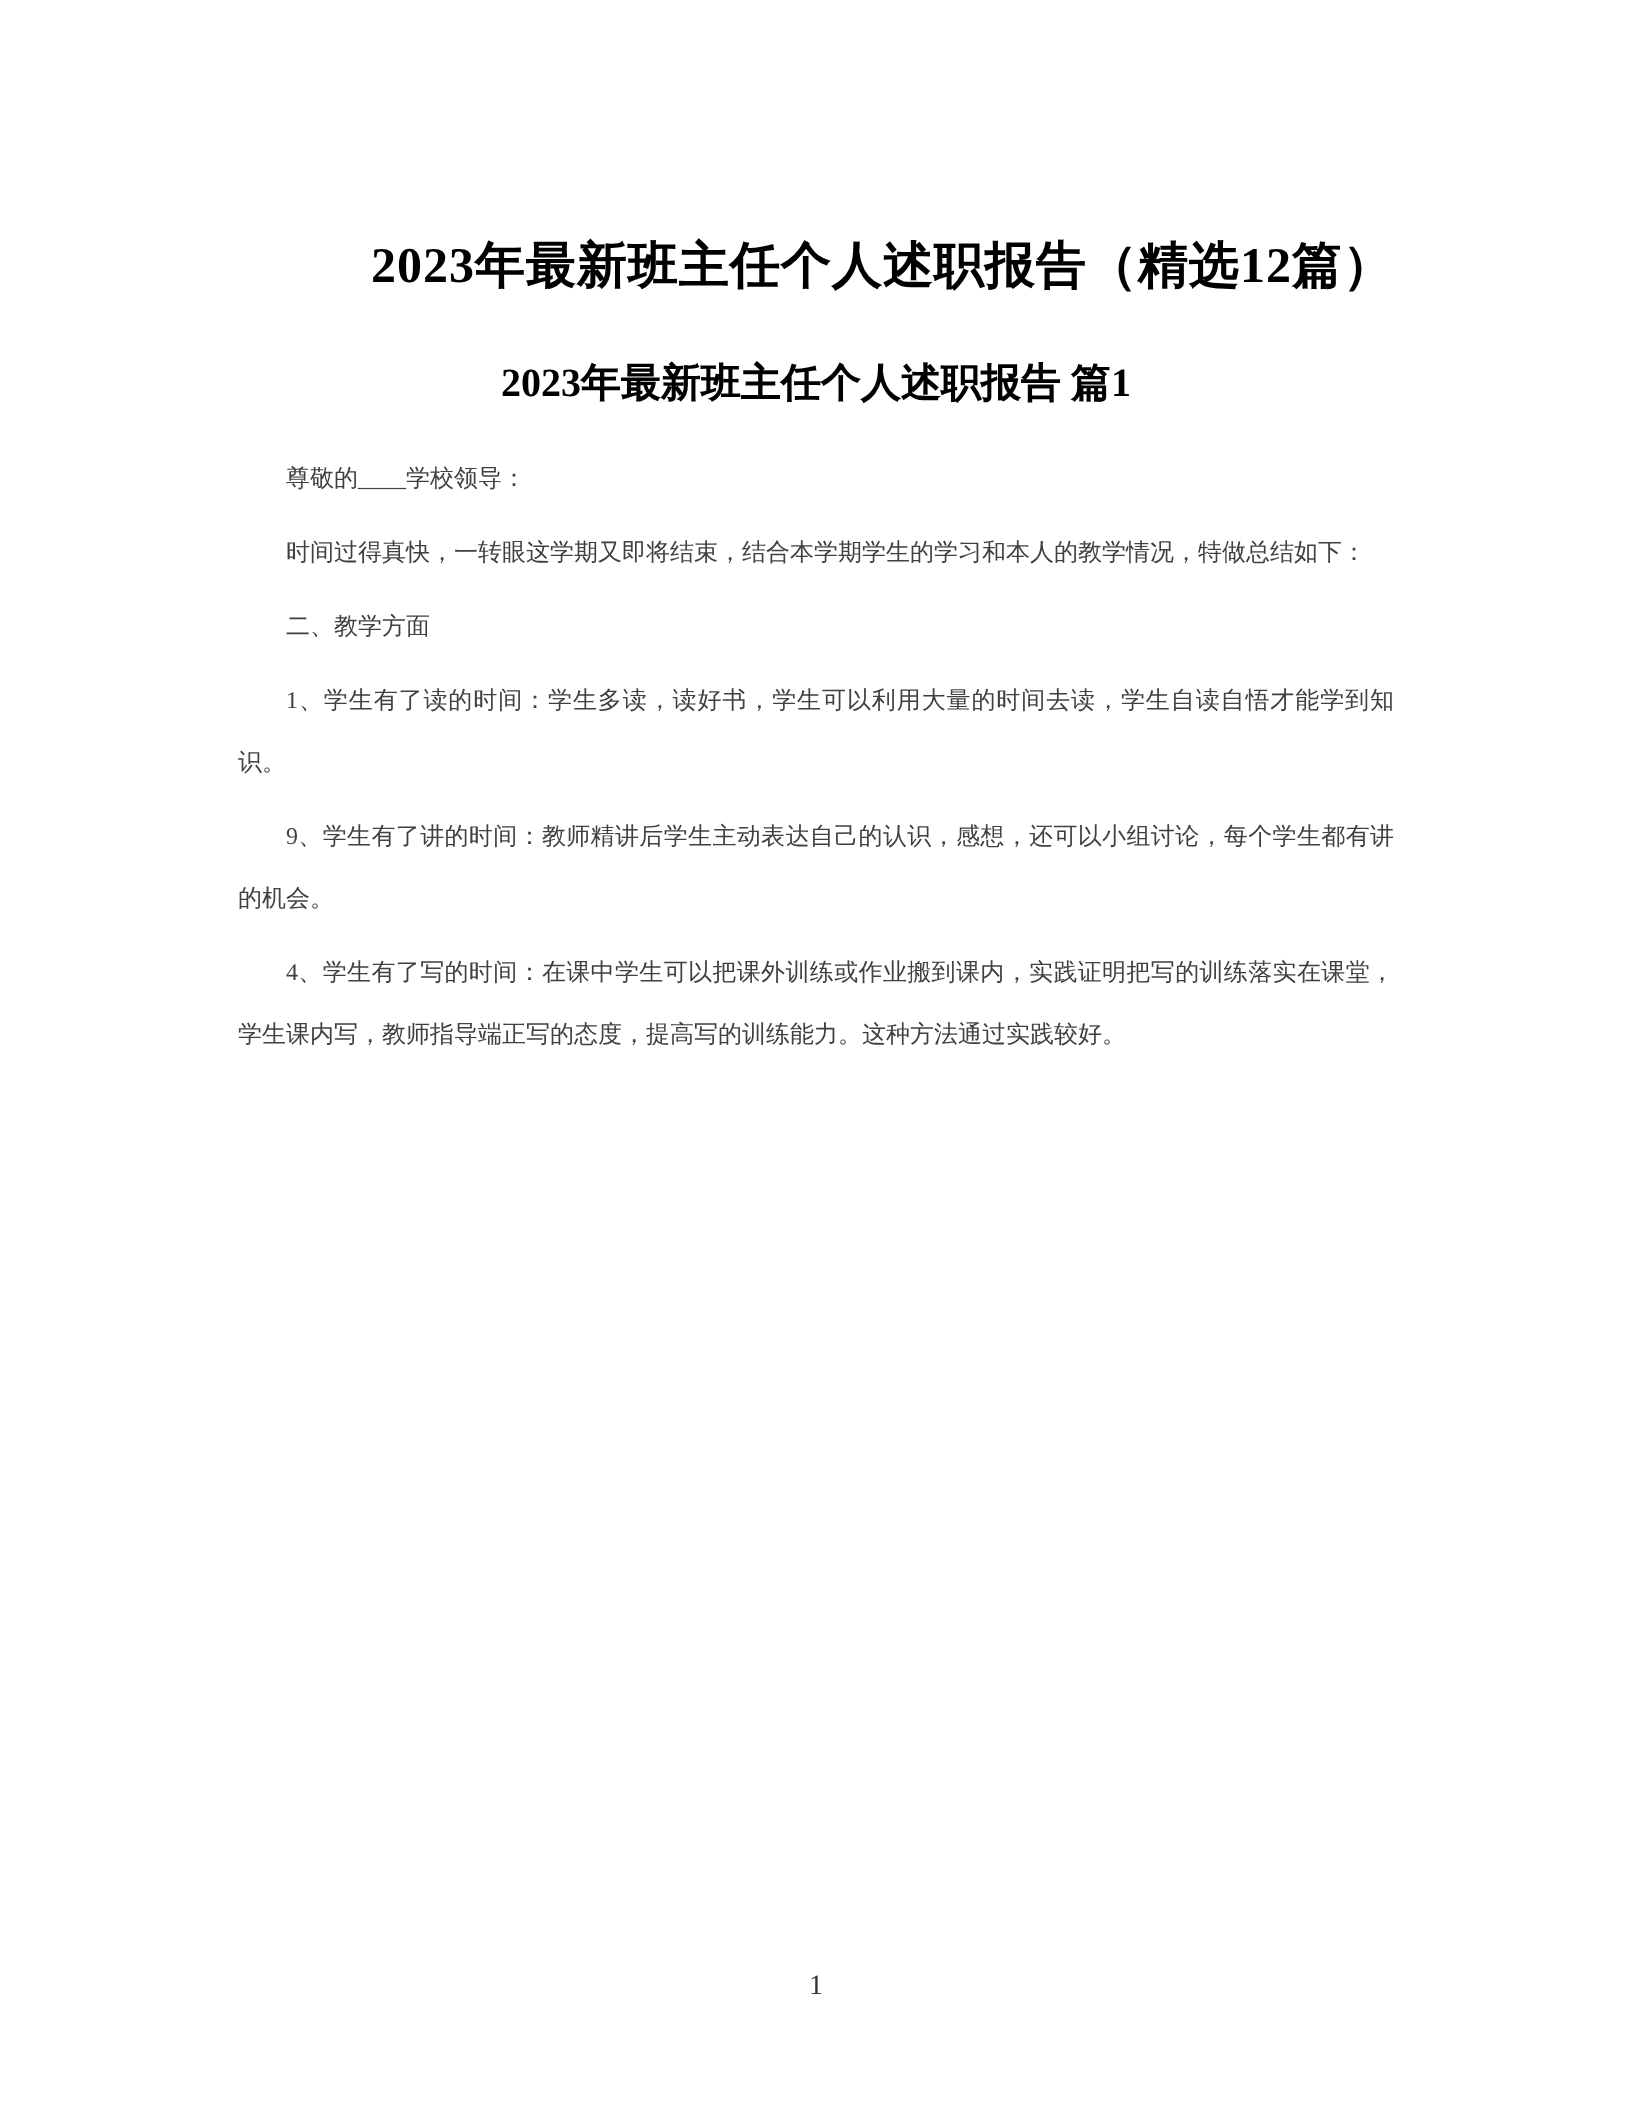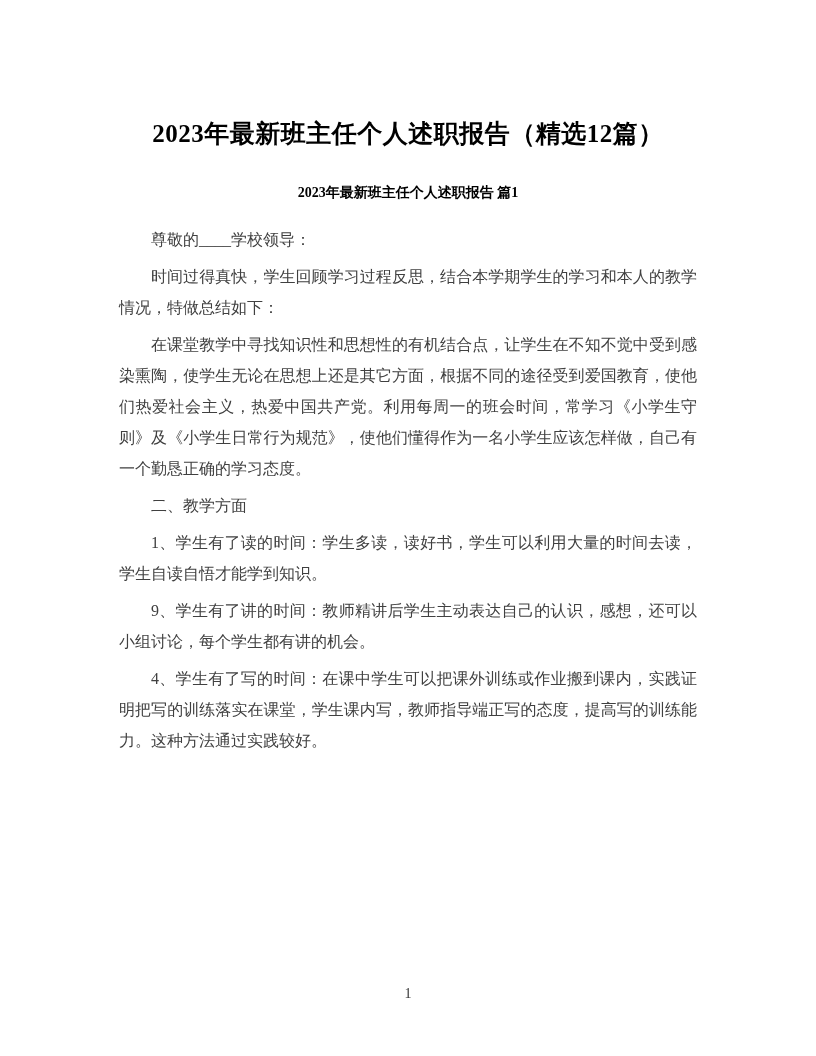--- a/index.html
+++ b/index.html
@@ -17,38 +17,38 @@
     padding: 117px 119px 0 119px;
     font-family: "Liberation Serif", "DejaVu Serif", serif;
     color: #404040;
     overflow: hidden;
   }
   .doc-title {
     margin: 0;
     font-size: 25px;
     line-height: 33px;
     font-weight: bold;
-    text-align: center;
+    text-align: right;
     color: #000000;
     letter-spacing: 0.5px;
   }
   .section-heading {
     margin: 29px 0 0 0;
-    font-size: 14px;
+    font-size: 20px;
     line-height: 27px;
     font-weight: bold;
     text-align: center;
     color: #000000;
   }
   .body-text {
     margin-top: 18px;
   }
   .body-text p {
     margin: 0 0 6px 0;
-    font-size: 16px;
+    font-size: 12px;
     line-height: 31px;
     text-align: justify;
     text-indent: 2em;
     word-break: break-all;
   }
   .page-number {
     position: absolute;
     left: 0;
     top: 986px;
     width: 100%;
@@ -60,22 +60,21 @@
 </head>
 <body>
 
 <div class="page">
   <h1 class="doc-title">2023年最新班主任个人述职报告（精选12篇）</h1>
 
   <h2 class="section-heading">2023年最新班主任个人述职报告 篇1</h2>
 
   <div class="body-text">
     <p>尊敬的____学校领导：</p>
-    <p>时间过得真快，学生回顾学习过程反思，结合本学期学生的学习和本人的教学情况，特做总结如下：</p>
-    <p>在课堂教学中寻找知识性和思想性的有机结合点，让学生在不知不觉中受到感染熏陶，使学生无论在思想上还是其它方面，根据不同的途径受到爱国教育，使他们热爱社会主义，热爱中国共产党。利用每周一的班会时间，常学习《小学生守则》及《小学生日常行为规范》，使他们懂得作为一名小学生应该怎样做，自己有一个勤恳正确的学习态度。</p>
+    <p>时间过得真快，一转眼这学期又即将结束，结合本学期学生的学习和本人的教学情况，特做总结如下：</p>
     <p>二、教学方面</p>
     <p>1、学生有了读的时间：学生多读，读好书，学生可以利用大量的时间去读，学生自读自悟才能学到知识。</p>
     <p>9、学生有了讲的时间：教师精讲后学生主动表达自己的认识，感想，还可以小组讨论，每个学生都有讲的机会。</p>
     <p>4、学生有了写的时间：在课中学生可以把课外训练或作业搬到课内，实践证明把写的训练落实在课堂，学生课内写，教师指导端正写的态度，提高写的训练能力。这种方法通过实践较好。</p>
   </div>
 
   <div class="page-number">1</div>
 </div>
 
 </body></html>

